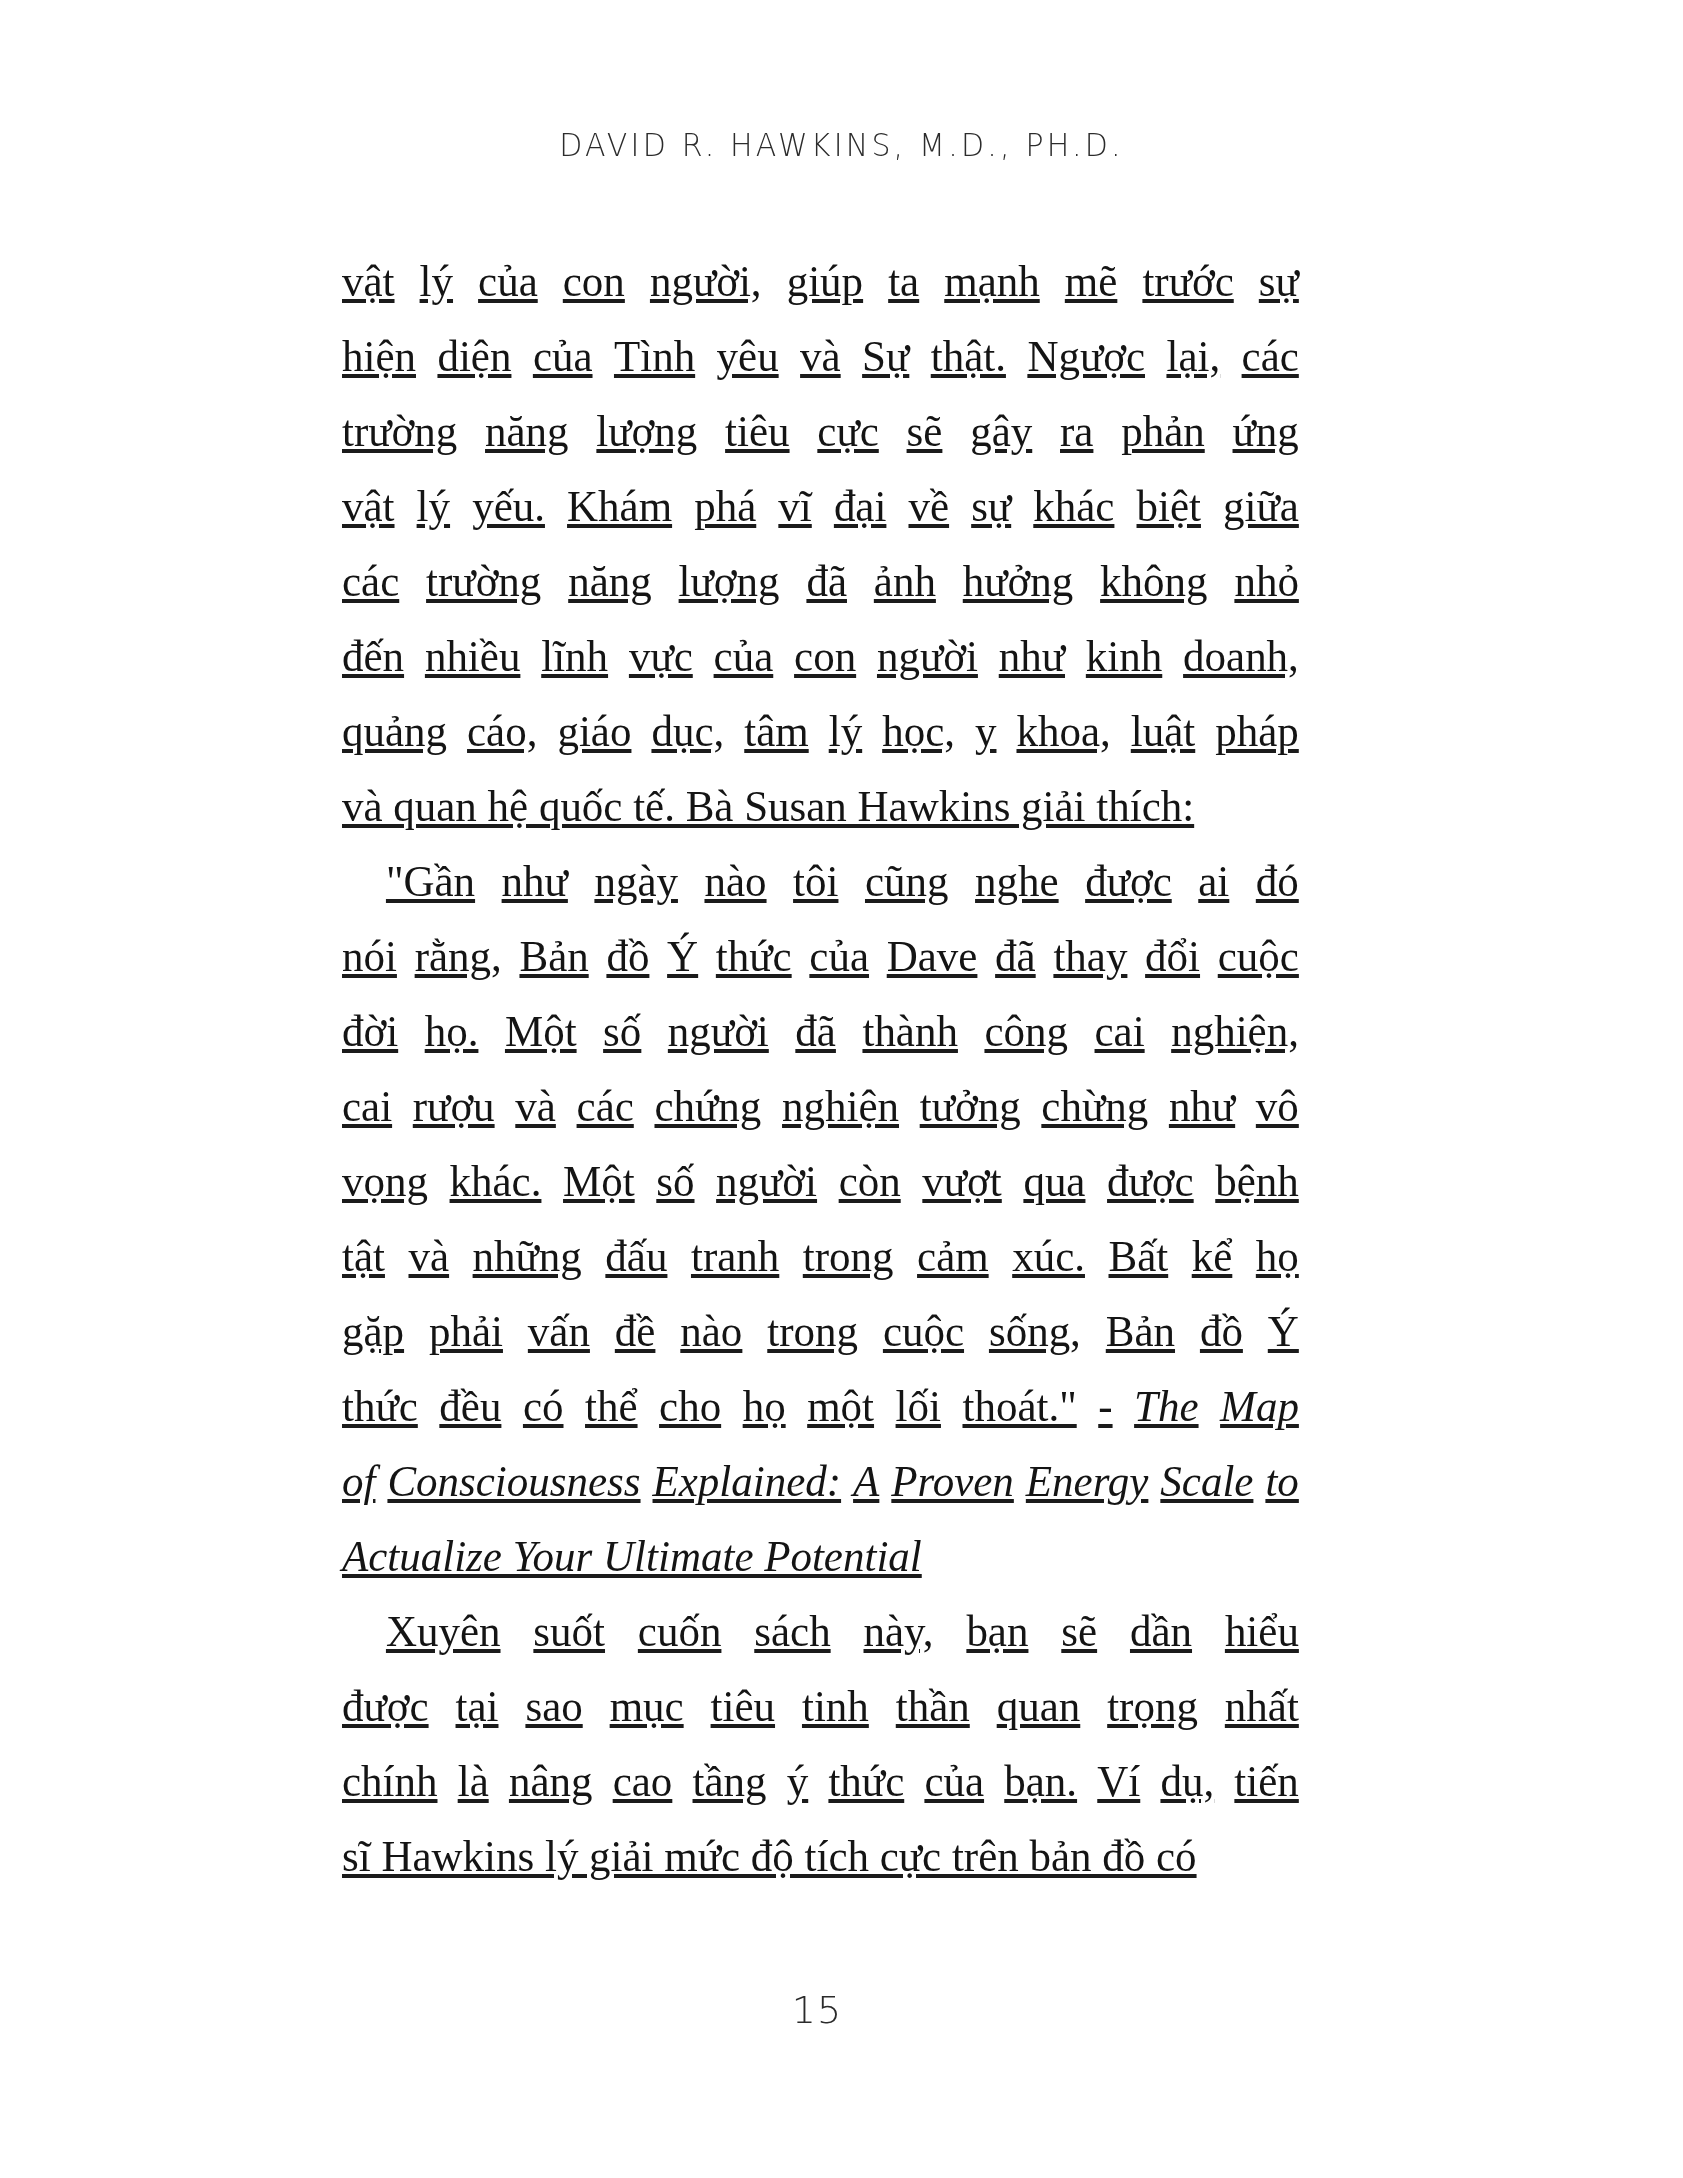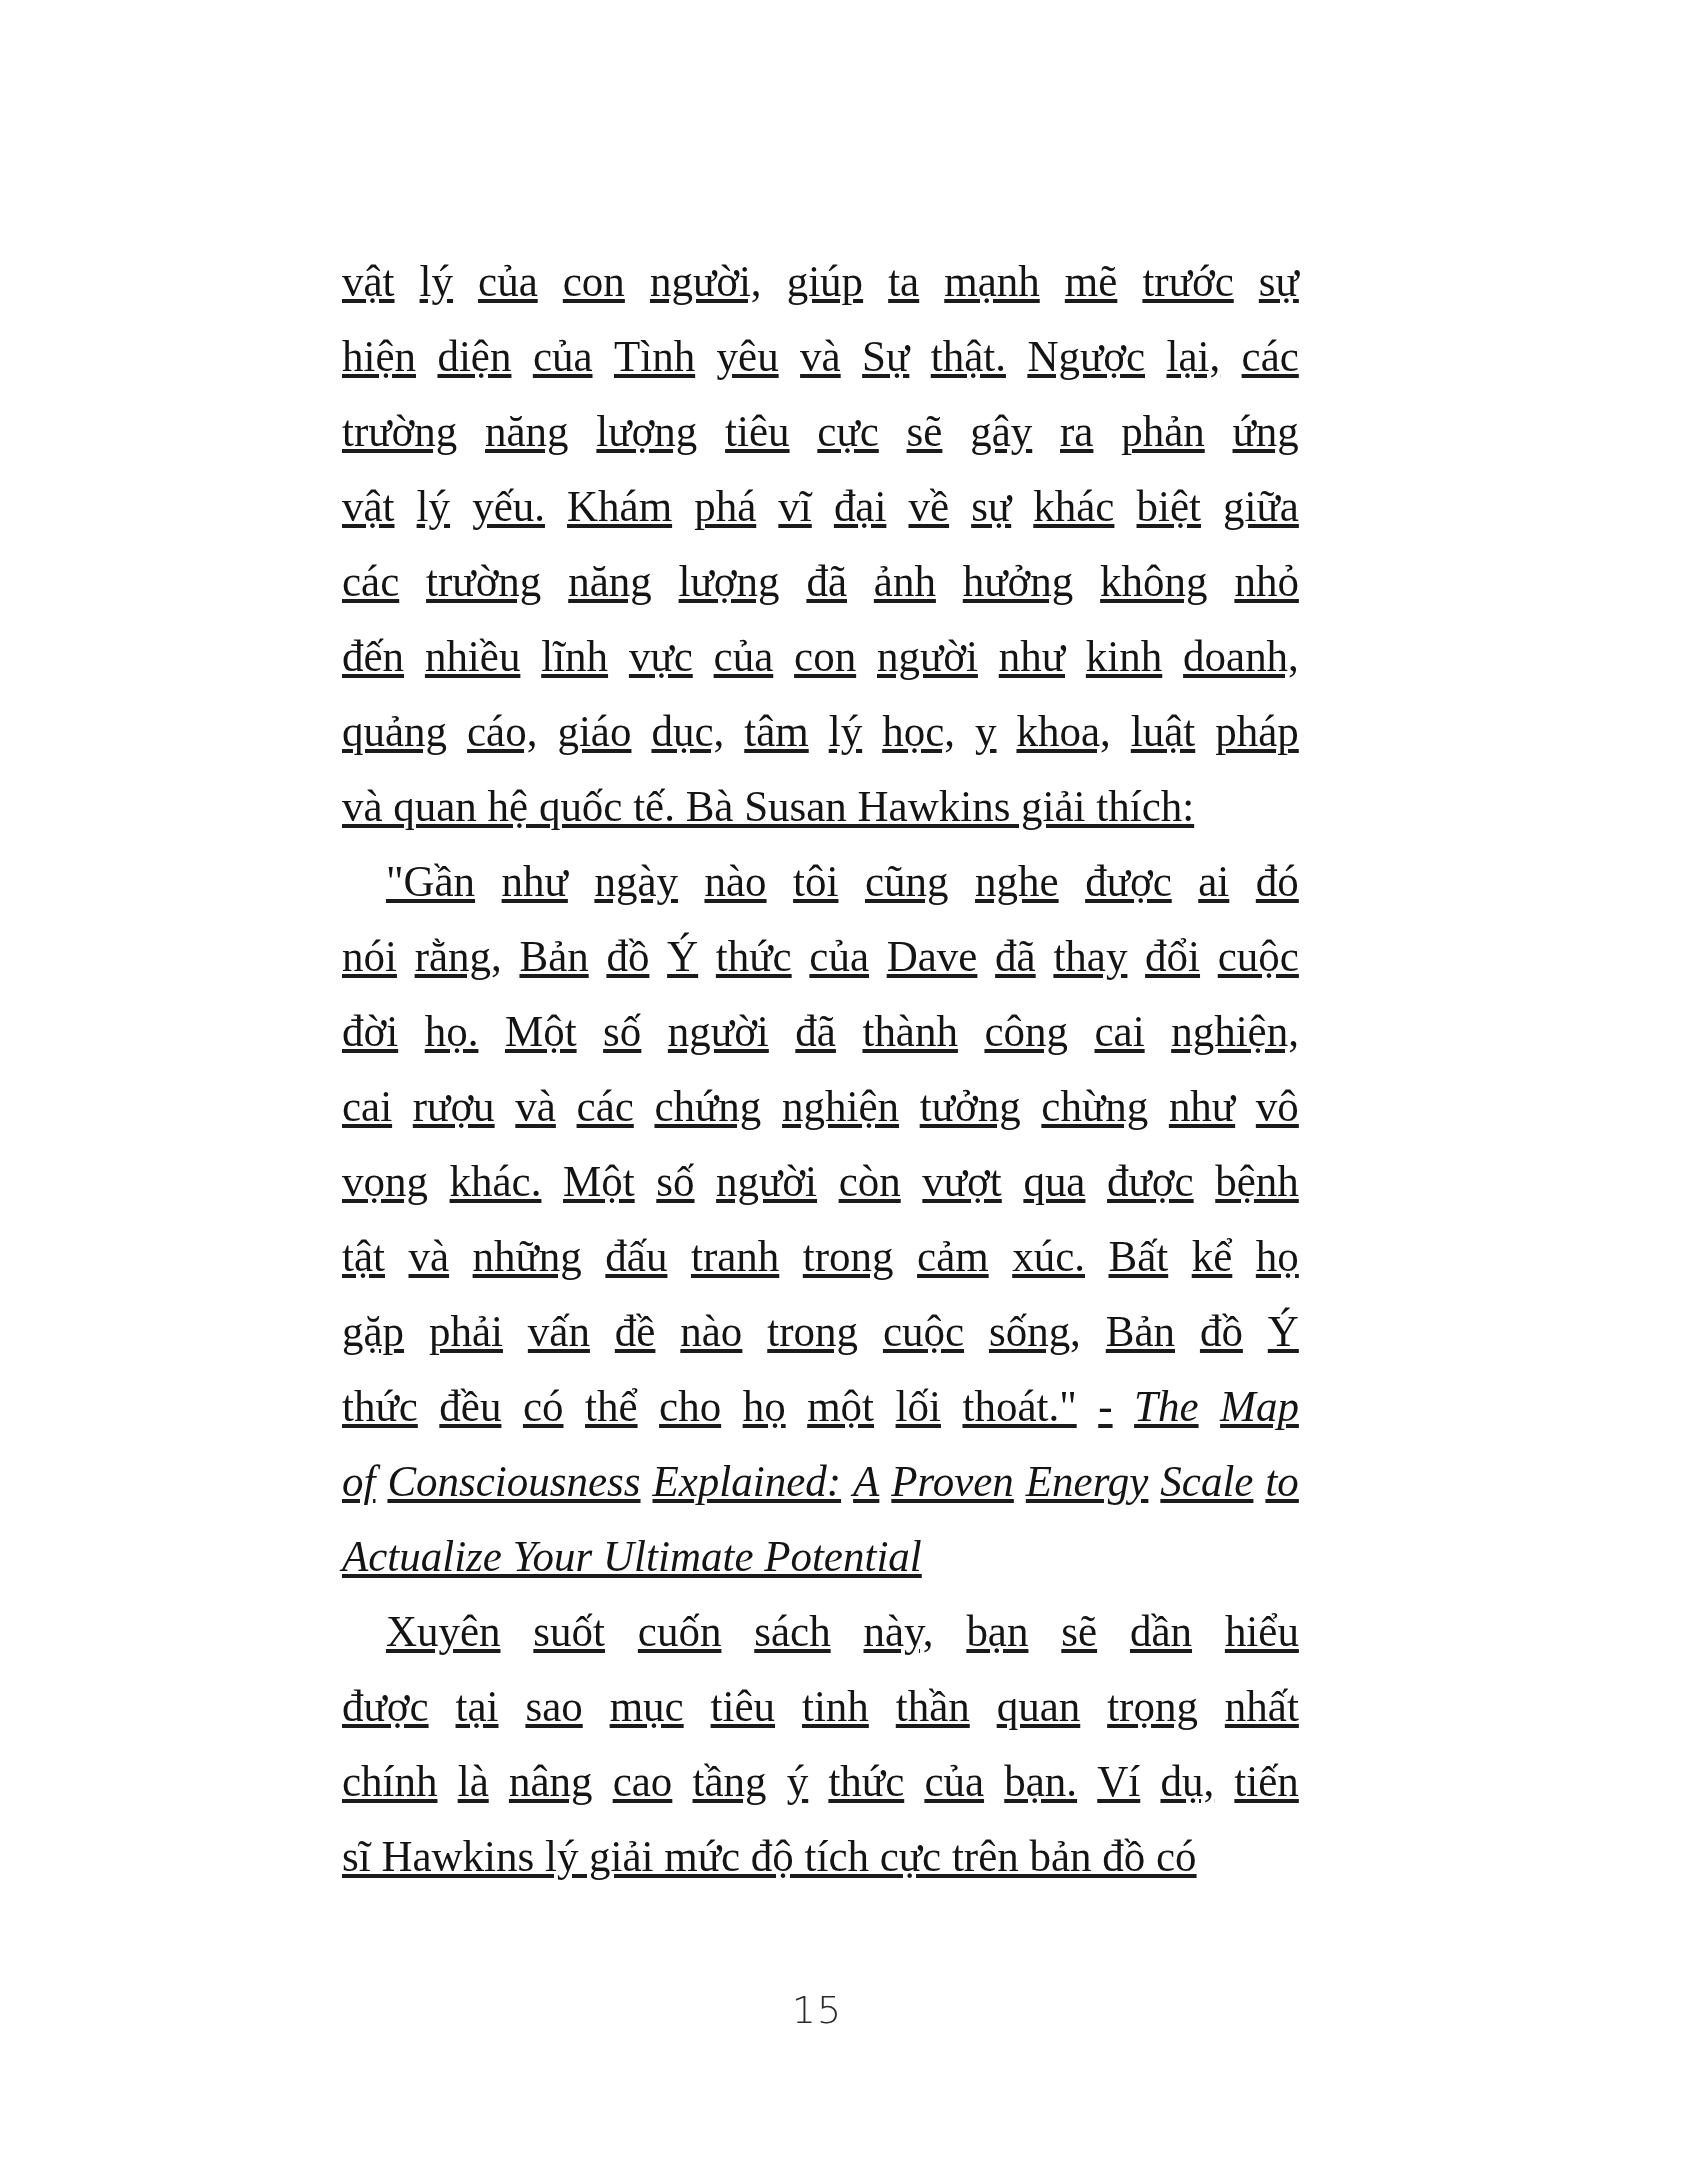--- a/index.html
+++ b/index.html
@@ -101,20 +101,23 @@
     font-weight: 300;
     letter-spacing: 1px;
     color: #2b2b2b;
   }
 </style>
 </head>
 <body>
 
 <div class="page">
 
+  <div class="running-header">
+    <span class="header-text">DAVID R. HAWKINS, M.D., PH.D.</span>
+  </div>
 
   <div class="text-column">
 
     <p class="body-paragraph">
       <span class="ln just">
           <span>vật</span>
           <span>lý</span>
           <span>của</span>
           <span>con</span>
           <span>người,</span>

